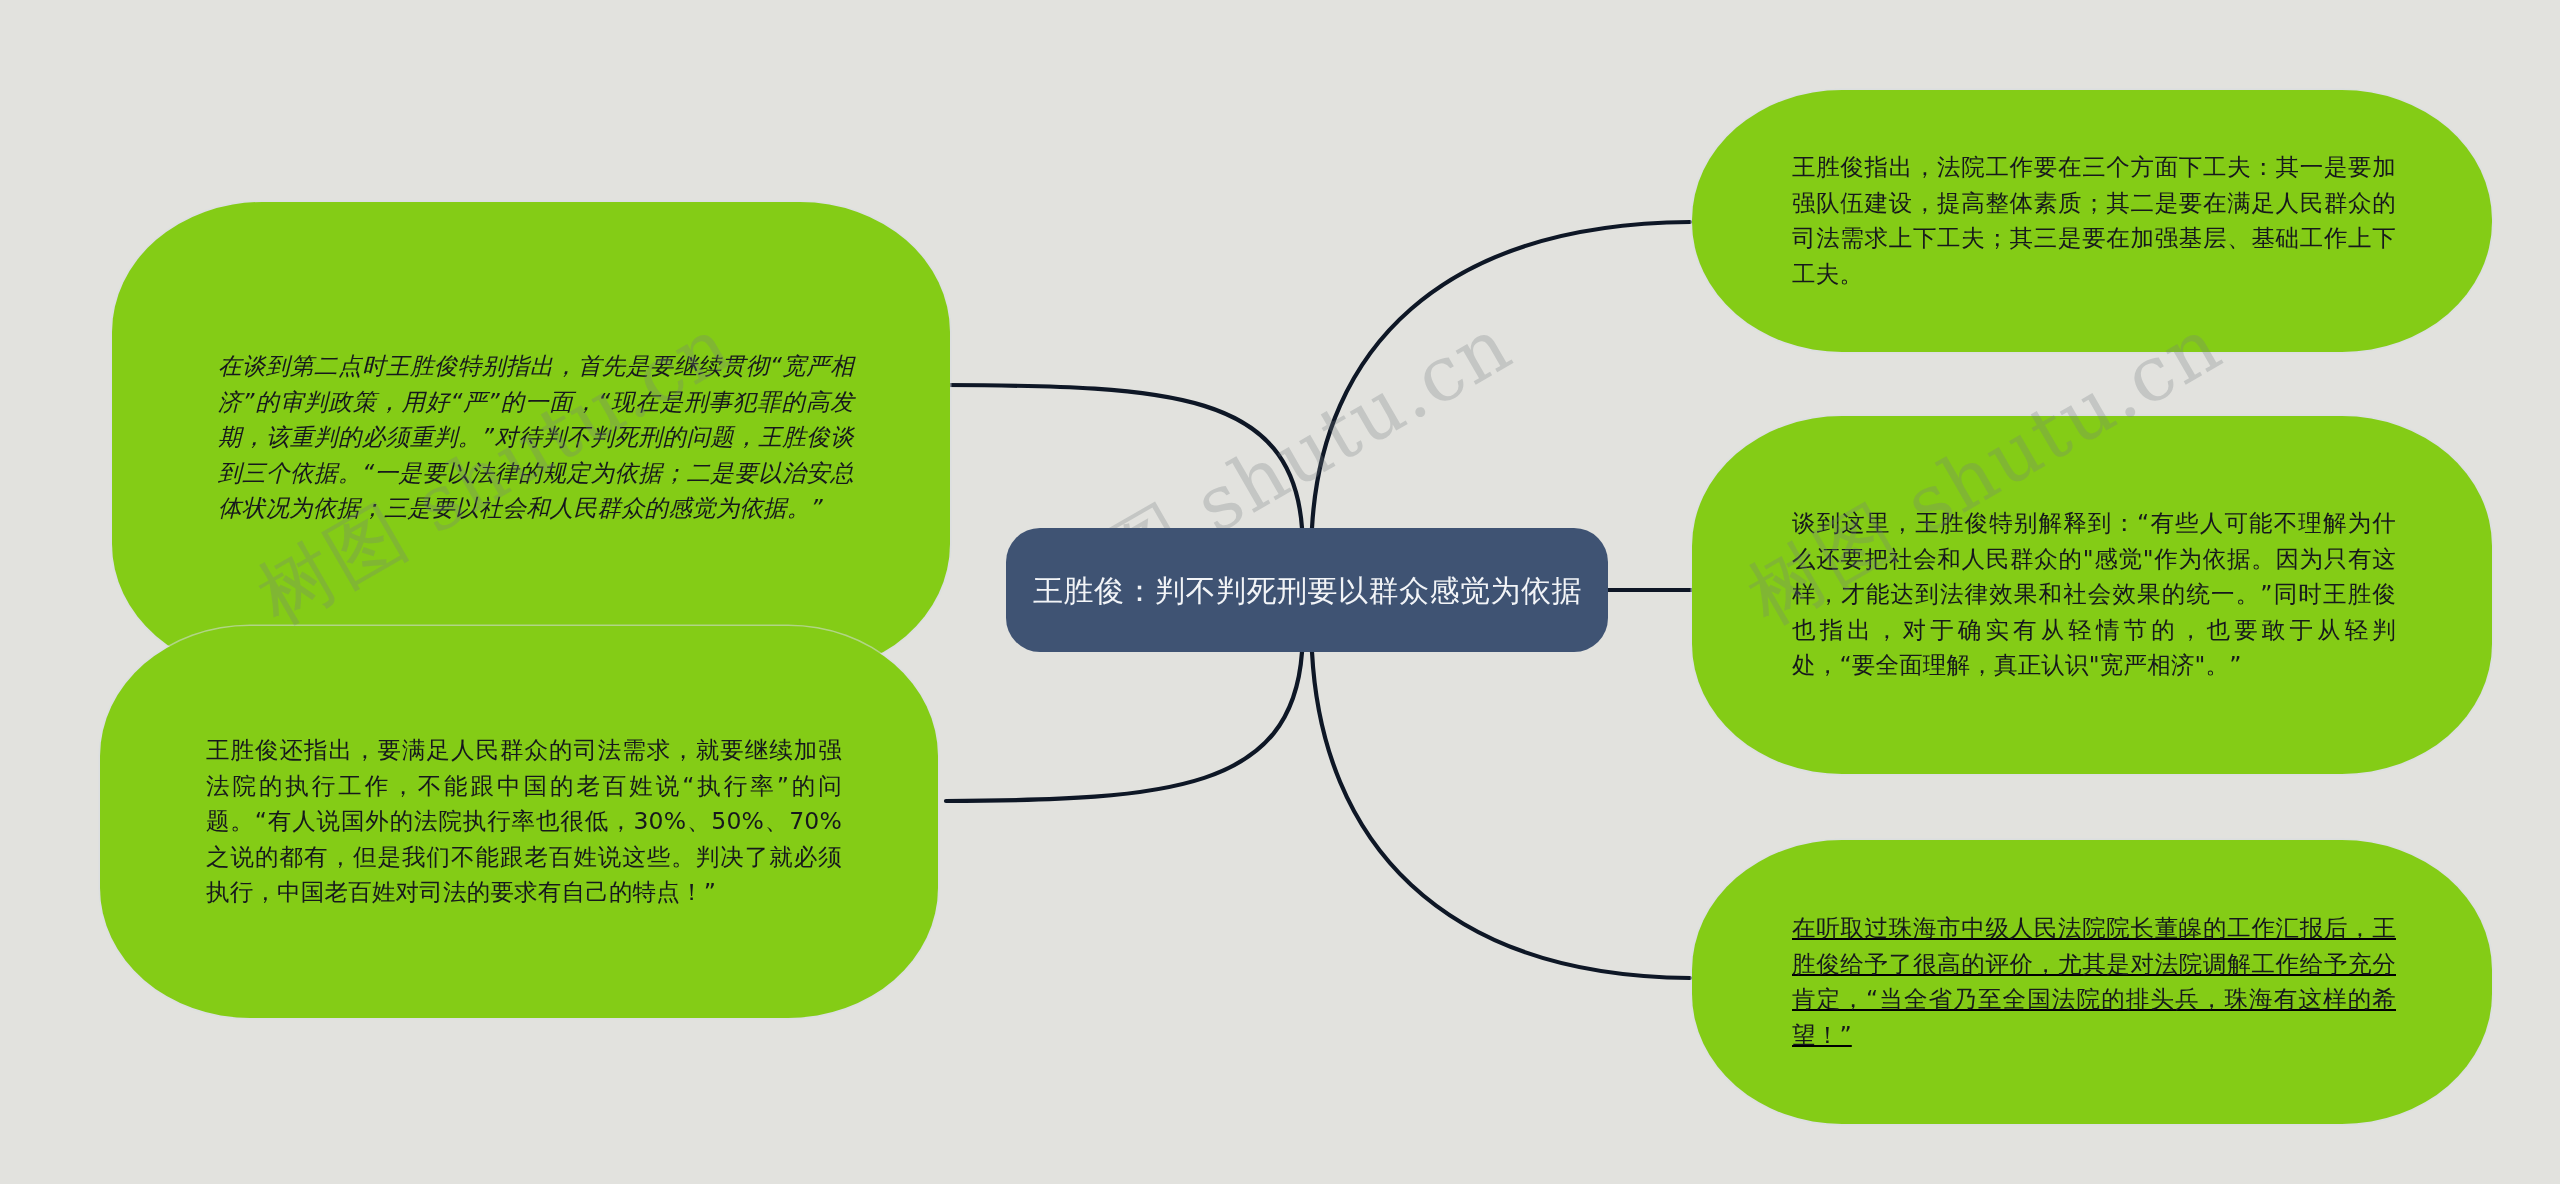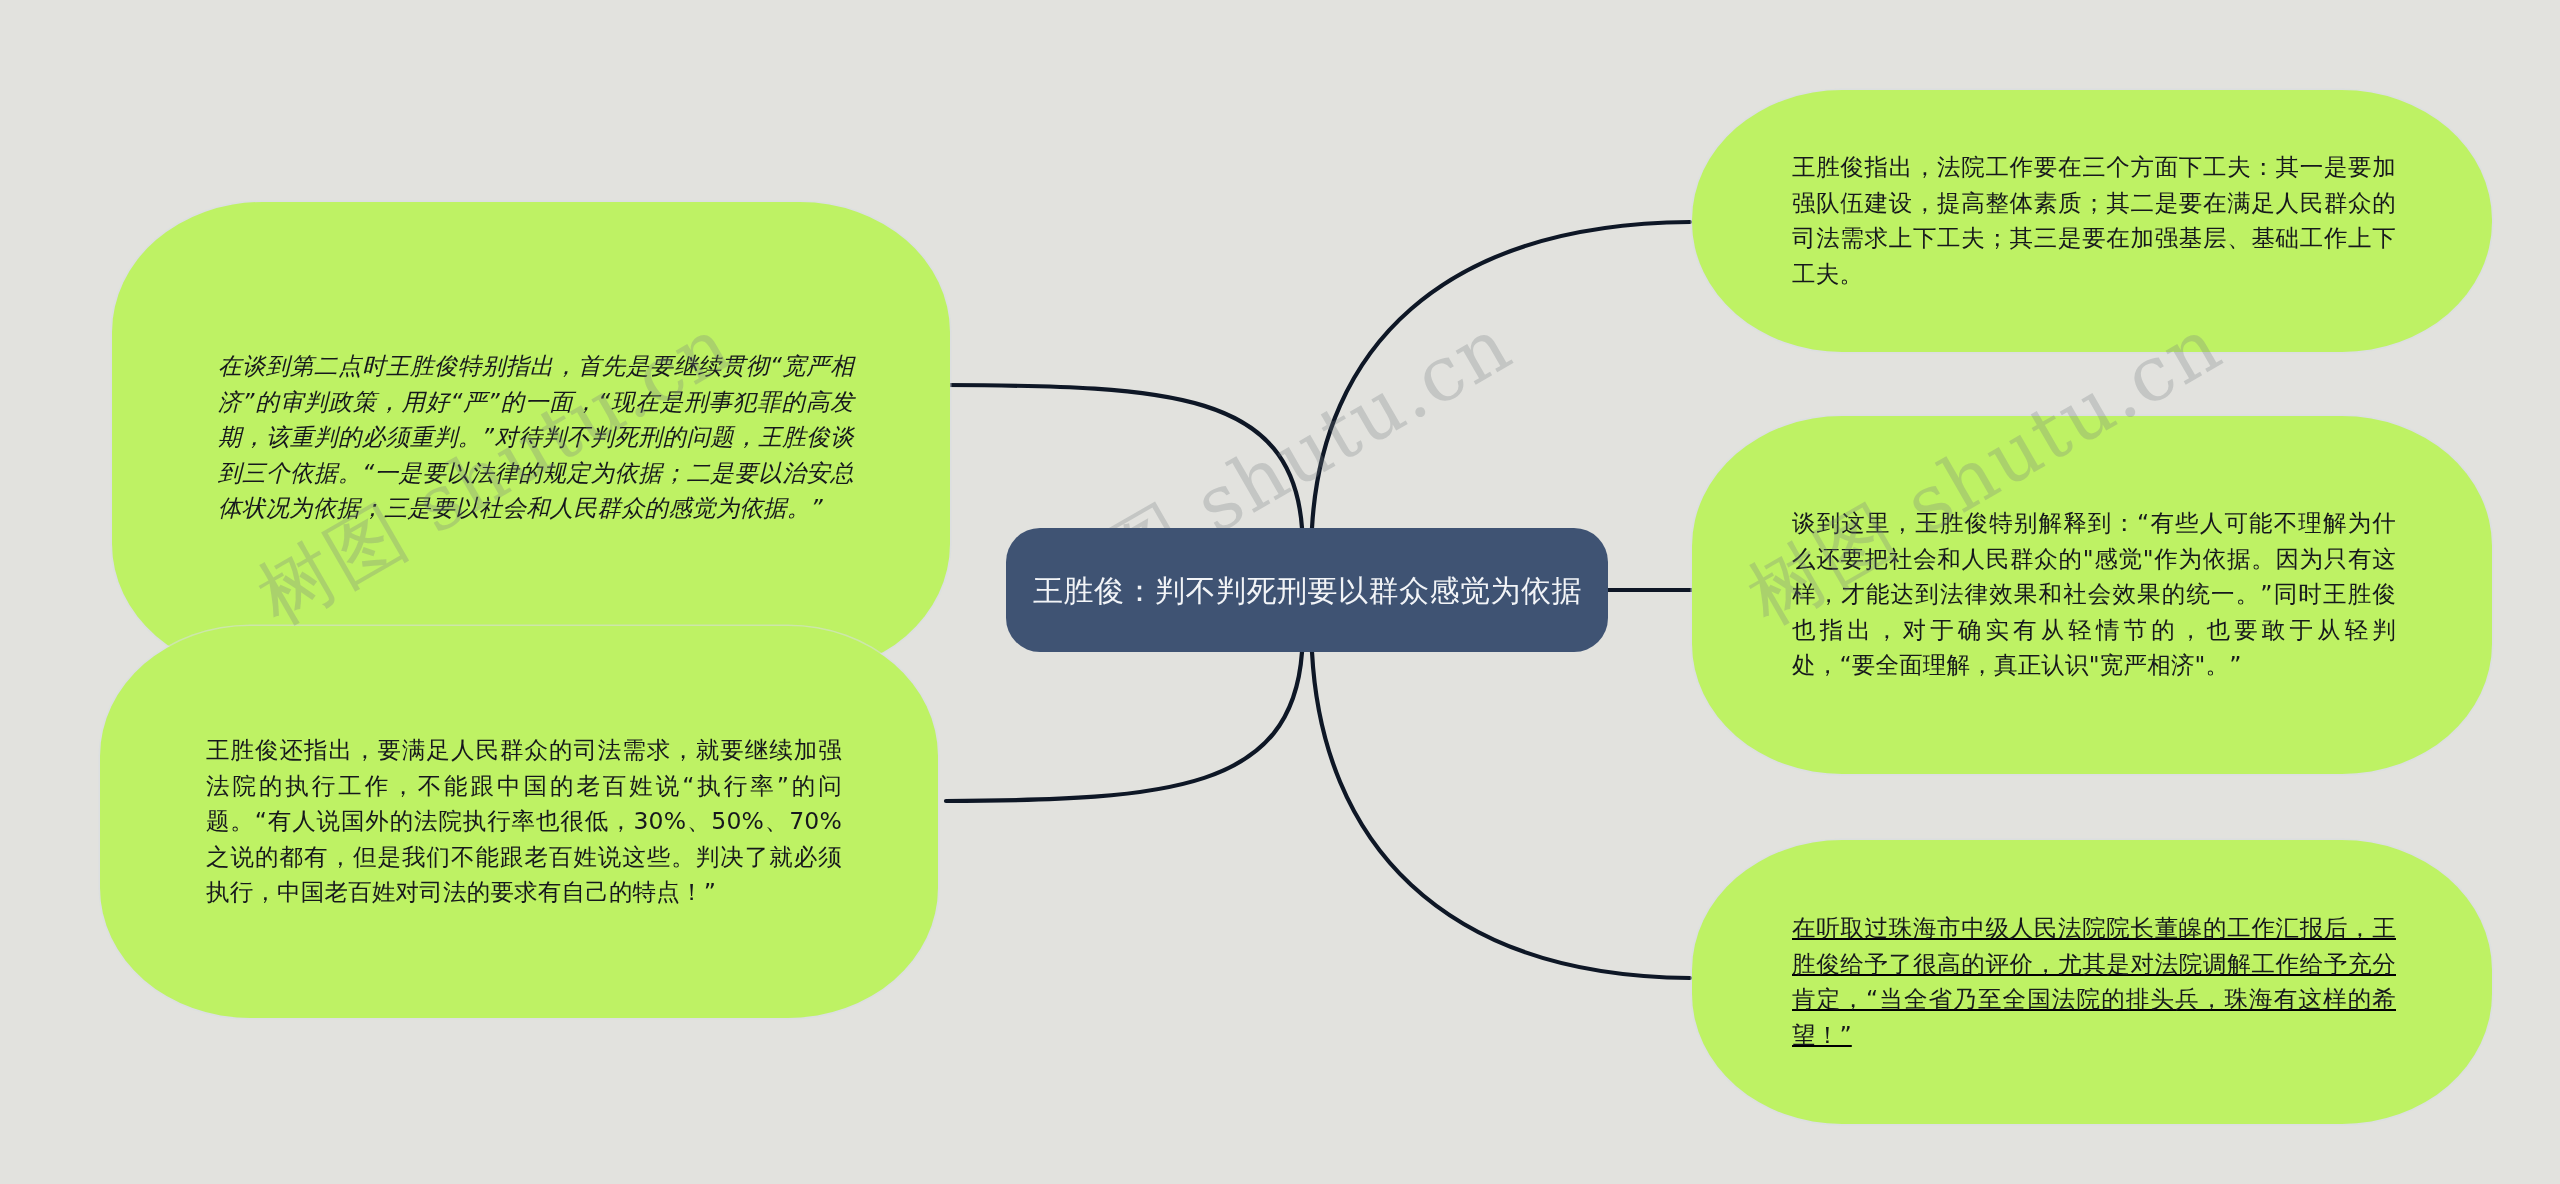--- a/index.html
+++ b/index.html
@@ -57,21 +57,21 @@
     fill: none;
     stroke: #0e1726;
     stroke-width: 4.2;
     stroke-linecap: round;
   }
 
   
   .branch-node {
     position: absolute;
     z-index: 4;
-    background: #bef264;
+    background: #84cc16;
     border-radius: 150px / 130px;
     box-sizing: border-box;
     display: flex;
     align-items: center;
     box-shadow: 0 0 0 1.5px rgba(215,220,228,0.55);
   }
   .branch-text {
     display: block;
     width: 100%;
     padding: 0 96px 0 106px;

